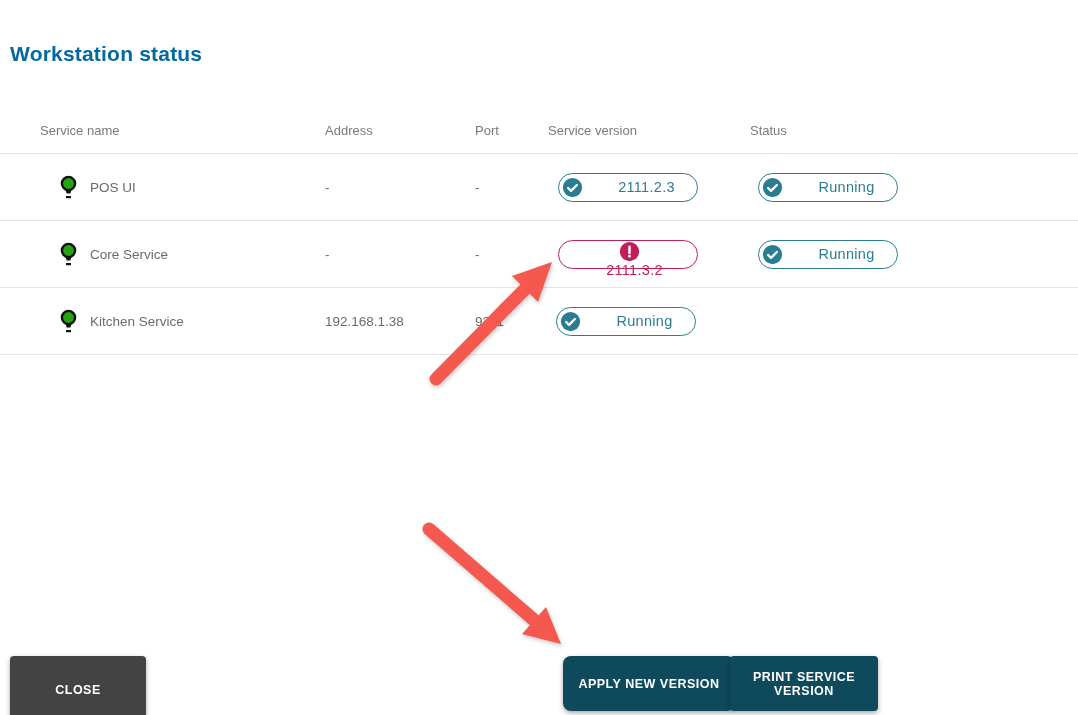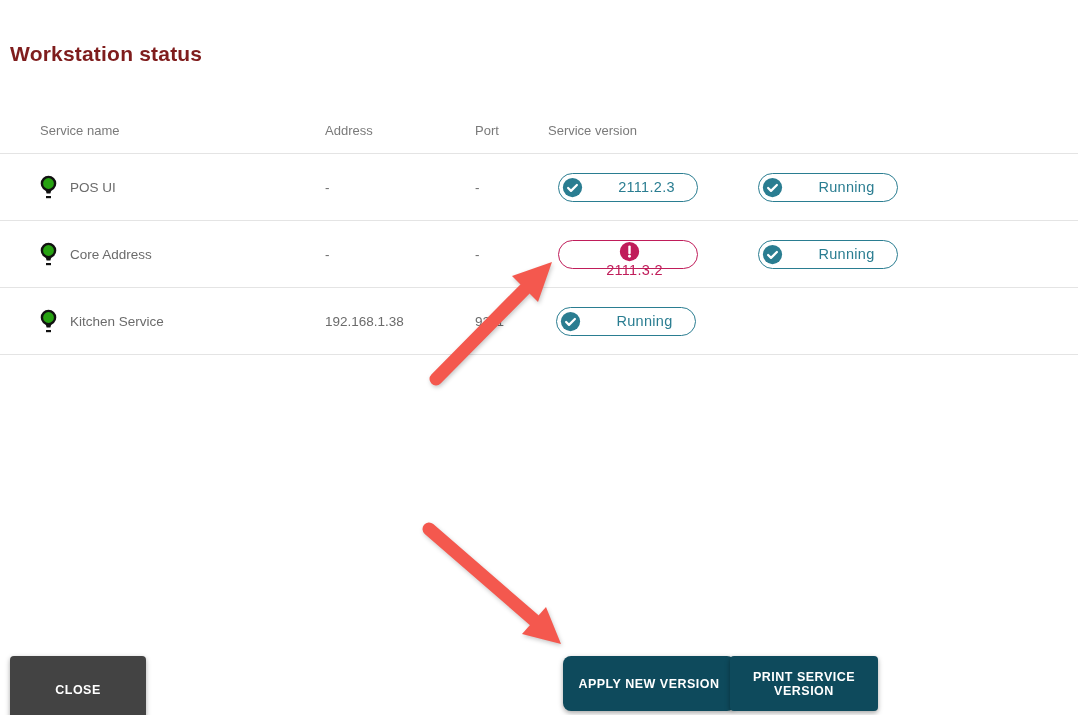--- a/index.html
+++ b/index.html
@@ -5,41 +5,41 @@
   html,body { margin:0; padding:0; }
   body {
     width:1078px; height:715px; position:relative; overflow:hidden;
     background:#ffffff;
     font-family:"Liberation Sans", sans-serif;
     -webkit-font-smoothing:antialiased;
   }
 
   .page-title {
     position:absolute; left:10px; top:42px;
-    font-size:21px; font-weight:700; color:#7f1d1d; letter-spacing:.2px;
+    font-size:21px; font-weight:700; color:#0369a1; letter-spacing:.2px;
   }
 
   .status-table { position:absolute; left:0; top:108px; width:1078px; }
 
   .grid-row {
     display:grid;
     grid-template-columns:325px 150px 73px 202px auto;
     align-items:center;
   }
   .header-row {
     height:45px; color:#7a7a7a; font-size:13px;
     border-bottom:1px solid #e4e4e4;
   }
   .header-row .c1 { padding-left:40px; }
 
   .data-row {
     height:66px; color:#6b6b6b; font-size:13.5px;
     border-bottom:1px solid #e4e4e4;
   }
-  .svc-cell { display:flex; align-items:center; gap:13px; padding-left:40px; }
+  .svc-cell { display:flex; align-items:center; gap:13px; padding-left:60px; }
   .bulb { width:17px; height:24px; flex:0 0 auto; }
 
   .badge {
     display:flex; align-items:center; box-sizing:border-box;
     width:140px; height:29px;
     border:1.6px solid #2a7d91; border-radius:15px; background:#fff;
   }
   .badge .dot { width:21px; height:21px; margin-left:3px; flex:0 0 auto; }
   .badge .txt {
     flex:1; text-align:center; padding-right:8px;
@@ -90,20 +90,21 @@
 
 <div class="page-title">Workstation status</div>
 
 <div class="status-table">
 
   <div class="grid-row header-row">
     <div class="c1">Service name</div>
     <div>Address</div>
     <div>Port</div>
     <div>Service version</div>
+    <div>Status</div>
   </div>
 
   <div class="grid-row data-row">
     <div class="svc-cell">
       <svg class="bulb" viewBox="0 0 17 24">
           <use href="#ic-bulb"></use>
         </svg>
       <span>POS UI</span>
     </div>
     <div>-</div>
@@ -124,21 +125,21 @@
         <span class="txt">Running</span>
       </div>
     </div>
   </div>
 
   <div class="grid-row data-row">
     <div class="svc-cell">
       <svg class="bulb" viewBox="0 0 17 24">
           <use href="#ic-bulb"></use>
         </svg>
-      <span>Core Address</span>
+      <span>Core Service</span>
     </div>
     <div>-</div>
     <div>-</div>
     <div>
       <div class="badge version-badge error">
         <svg class="dot" viewBox="0 0 24 24">
             <use href="#ic-alert"></use>
           </svg>
         <span class="txt">2111.3.2</span>
       </div>

